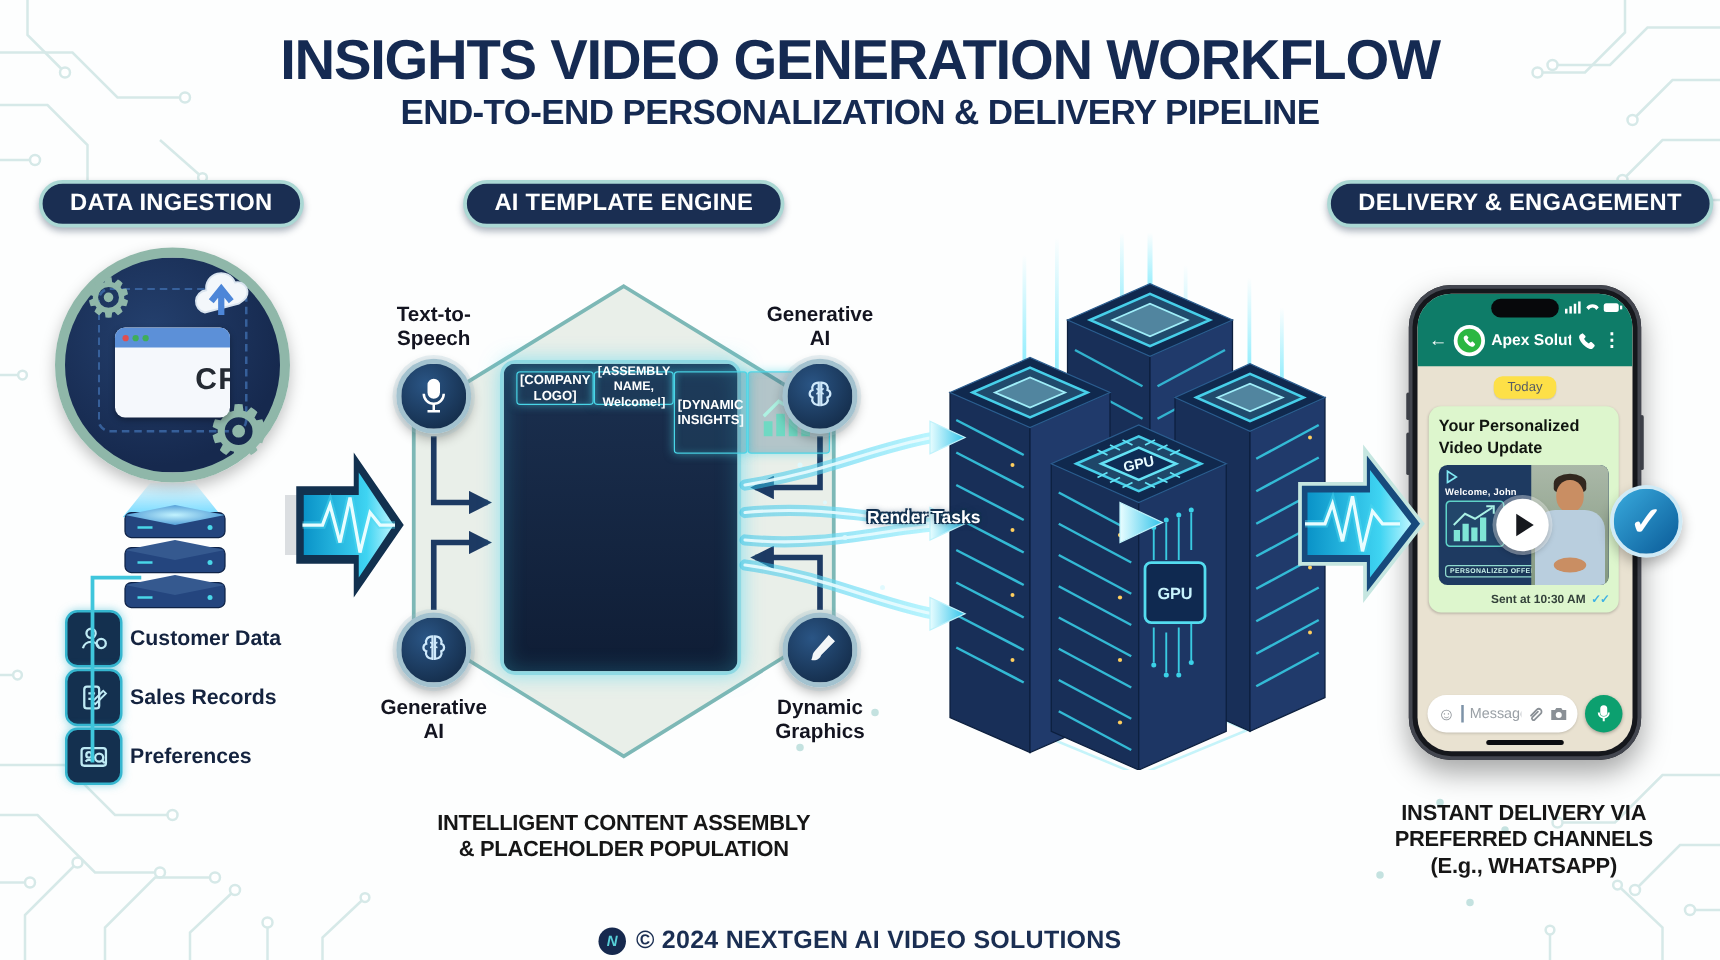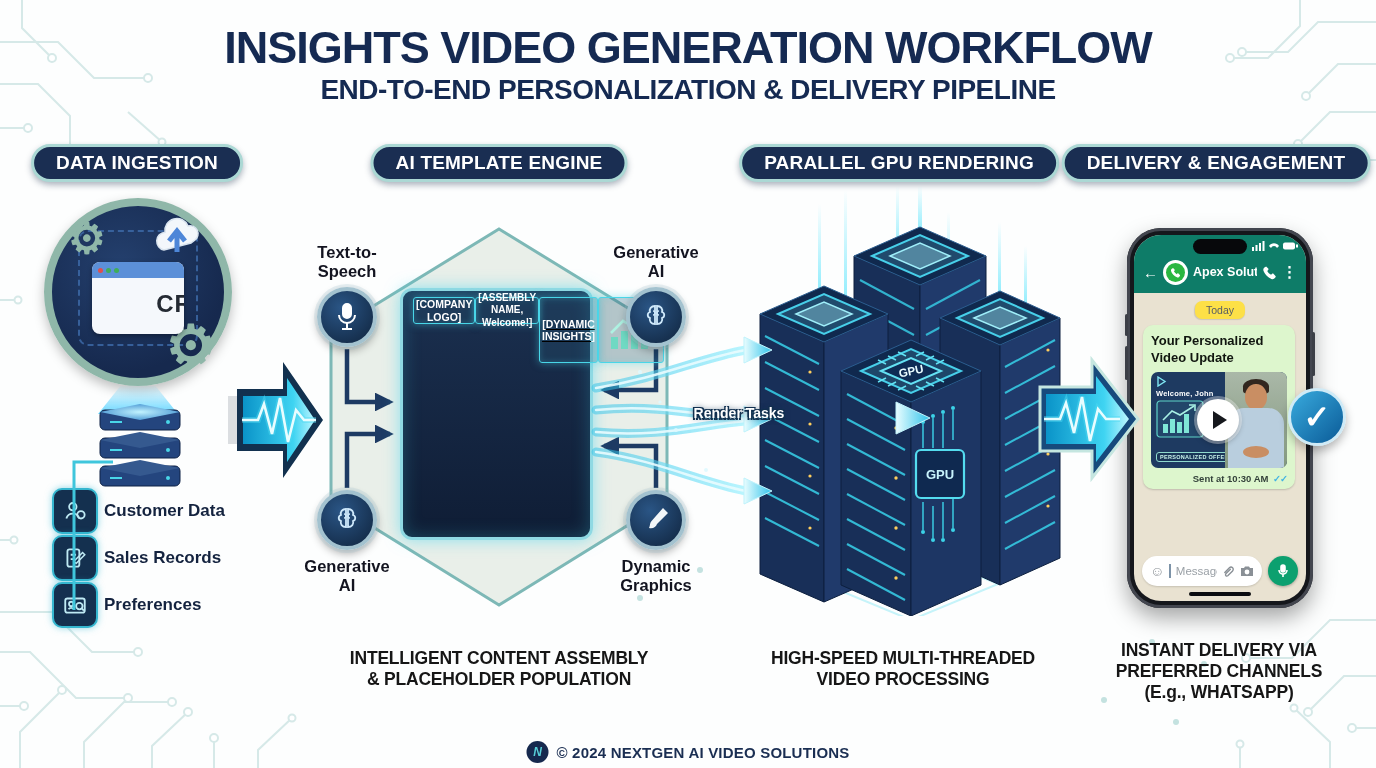--- a/index.html
+++ b/index.html
@@ -40,38 +40,38 @@
 
   
   .tpl-box{left:400px;top:288px;width:193px;height:252px;box-sizing:border-box;
     background:linear-gradient(180deg,#1b3050,#0f1d35);border:3px solid #8fd9e3;border-radius:12px;
     box-shadow:0 0 16px rgba(64,214,240,.55),inset 0 0 18px rgba(64,214,240,.25);
     display:flex;flex-direction:row;justify-content:space-evenly;padding:6px 10px;}
   .fld{box-sizing:border-box;border:1.6px solid #49d6e8;border-radius:3px;color:#fff;font-weight:bold;
     font-size:10.5px;display:flex;align-items:center;justify-content:center;text-align:center;
     background:rgba(40,90,120,.28);box-shadow:0 0 8px rgba(73,214,232,.5),inset 0 0 6px rgba(73,214,232,.25);
     line-height:12.5px;padding:2px;}
-  .fld-row{display:flex;gap:0;height:66px;text-decoration:underline;}
+  .fld-row{display:flex;gap:0;height:66px;}
   .node{width:60px;height:60px;box-sizing:border-box;border-radius:50%;
     background:radial-gradient(circle at 38% 32%,#2a5585,#16304f 75%);border:4px solid #a3c2cf;
     box-shadow:0 0 0 3px rgba(163,194,207,.25),0 4px 9px rgba(0,0,0,.3);
     display:flex;align-items:center;justify-content:center;}
   .node-label{font-size:16.5px;font-weight:bold;color:#131420;text-align:center;line-height:19px;
     transform:translateX(-50%);}
   .render-label{left:664px;top:405px;width:150px;text-align:center;font-size:14px;font-weight:bold;color:#fff;
     text-shadow:-1.5px -1.5px 0 #11304f,1.5px -1.5px 0 #11304f,-1.5px 1.5px 0 #11304f,1.5px 1.5px 0 #11304f,0 0 6px #11304f;
     z-index:6;}
 
   
   .caption{transform:translateX(-50%);text-align:center;font-size:17.5px;font-weight:bold;color:#161616;
     line-height:21px;letter-spacing:-.2px;white-space:nowrap;}
   .footer{left:688px;top:741px;transform:translateX(-50%);display:flex;align-items:center;gap:8px;}
   .footer-logo{width:22px;height:22px;border-radius:50%;background:#16294e;color:#57cfd8;
     display:flex;align-items:center;justify-content:center;font-size:12px;font-weight:bold;font-style:italic;}
-  .footer-text{font-size:15px;font-weight:bold;color:#1a2e52;letter-spacing:.2px;}
+  .footer-text{font-size:20px;font-weight:bold;color:#1a2e52;letter-spacing:.2px;}
 
   
   .phone{left:1127px;top:228px;width:186px;height:380px;background:#15171c;border-radius:34px;
     box-shadow:inset 0 0 0 3px #43464f,0 10px 22px rgba(0,0,0,.35);z-index:5;}
   .sidebtn{position:absolute;background:#3c3f47;border-radius:2px;}
   .screen{position:absolute;left:7px;top:7px;right:7px;bottom:7px;border-radius:27px;overflow:hidden;
     background:#e9e2d1;}
   .wa-header{position:absolute;left:0;top:0;right:0;height:58px;background:#0e7c68;}
   .notch{position:absolute;left:50%;top:4px;transform:translateX(-50%);width:54px;height:15px;background:#07080b;border-radius:9px;z-index:3;}
   .wa-nav{position:absolute;left:0;right:0;bottom:4px;height:34px;display:flex;align-items:center;padding:0 9px;gap:5px;color:#fff;}
@@ -179,21 +179,20 @@
         <circle cx="640" cy="598" r="3"></circle>
         <circle cx="700" cy="570" r="3"></circle>
     </g>
   </svg>
 
   <div class="abs title-main">INSIGHTS VIDEO GENERATION WORKFLOW</div>
   <div class="abs badge" style="left:137px">DATA INGESTION</div>
 
   <div class="abs title-sub">END-TO-END PERSONALIZATION &amp; DELIVERY PIPELINE</div>
   <div class="abs badge" style="left:499px">AI TEMPLATE ENGINE</div>
-  <div class="abs badge" style="left:899px">PARALLEL GPU RENDERING</div>
   <div class="abs badge" style="left:1216px">DELIVERY &amp; ENGAGEMENT</div>
 
   <svg class="abs" style="left:0;top:0;z-index:1" width="1376" height="768" viewBox="0 0 1376 768">
     <polygon points="499,229 667,332 667,501 499,605 331,501 331,332" fill="#e9efe9" stroke="#7db8b6" stroke-width="3"></polygon>
   </svg>
 
   <svg class="abs" style="left:0;top:0;z-index:2" width="1376" height="768" viewBox="0 0 1376 768">
     <defs>
       <marker id="mNavy" viewBox="0 0 10 10" refX="8" refY="5" markerWidth="4.2" markerHeight="4.2" orient="auto">
         <path d="M0,0 L10,5 L0,10 z" fill="#1d3a63"></path>
@@ -642,23 +641,20 @@
     <polyline points="10,67 26,67 32,51 40,81 48,45 56,89 64,57 72,67 86,67" fill="none" stroke="#e8fdff" stroke-width="2.6"></polyline>
   </svg>
 
   <div class="abs check-circle">
     <span>✓</span>
   </div>
 
   <div class="abs caption" style="left:499px;top:648px">
     <span>INTELLIGENT CONTENT ASSEMBLY</span><br><span>&amp; PLACEHOLDER POPULATION</span>
   </div>
-  <div class="abs caption" style="left:903px;top:648px">
-    <span>HIGH-SPEED MULTI-THREADED</span><br><span>VIDEO PROCESSING</span>
-  </div>
   <div class="abs caption" style="left:1219px;top:640px">
     <span>INSTANT DELIVERY VIA</span><br><span>PREFERRED CHANNELS</span><br><span>(E.g., WHATSAPP)</span>
   </div>
 
   <div class="abs footer">
     <span class="footer-logo">N</span>
     <span class="footer-text">© 2024 NEXTGEN AI VIDEO SOLUTIONS</span>
   </div>
 
 </div>

